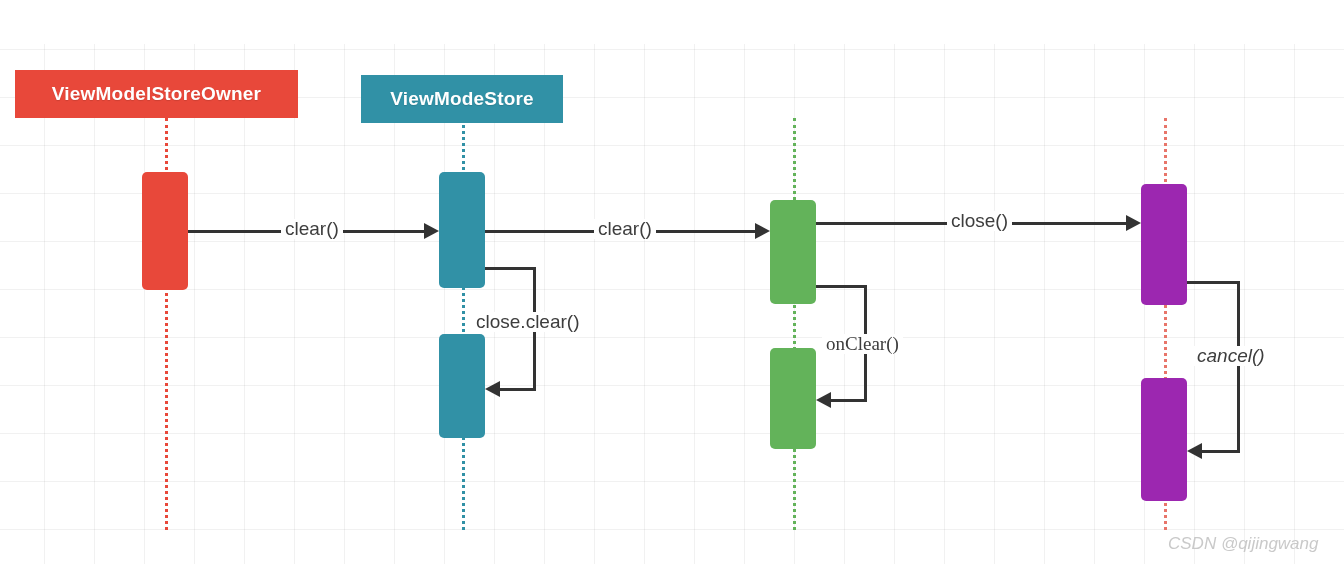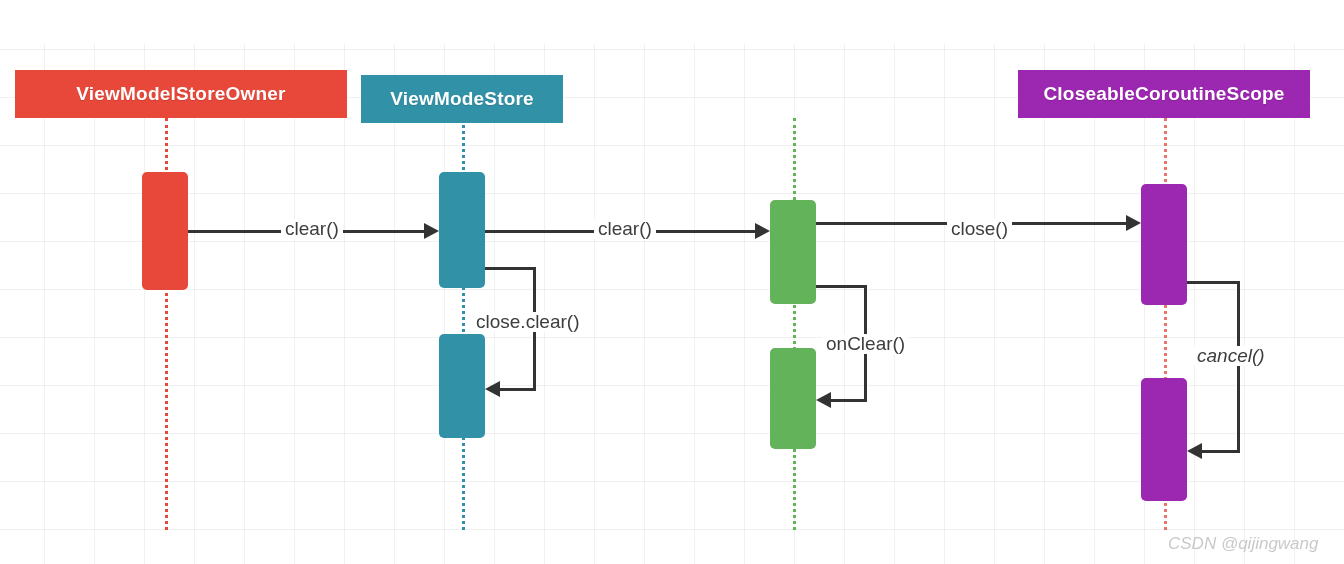--- a/index.html
+++ b/index.html
@@ -122,28 +122,25 @@
 
 <div id="canvas">
 
   <div id="topfade"></div>
 
   <div class="lifeline" style="left:165px; top:118px; height:412px; border-left-color:#e8483a;"></div>
   <div class="lifeline" style="left:462px; top:118px; height:412px; border-left-color:#3191a6;"></div>
   <div class="lifeline" style="left:793px; top:118px; height:412px; border-left-color:#63b35a;"></div>
   <div class="lifeline" style="left:1164px; top:118px; height:412px; border-left-color:#e8756a;"></div>
 
-  <div class="participant" style="left:15px; top:70px; width:332px; background:#e8483a;">
+  <div class="participant" style="left:15px; top:70px; width:283px; background:#e8483a;">
     <span>ViewModelStoreOwner</span>
   </div>
   <div class="participant" style="left:361px; top:75px; width:202px; background:#3191a6;">
     <span>ViewModeStore</span>
-  </div>
-  <div class="participant" style="left:1018px; top:70px; width:292px; background:#9c27b0;">
-    <span>CloseableCoroutineScope</span>
   </div>
 
   <div class="activation" style="left:142px; top:172px; height:118px; background:#e8483a;"></div>
 
   <div class="activation" style="left:439px; top:172px; height:116px; background:#3191a6;"></div>
   <div class="activation" style="left:439px; top:334px; height:104px; background:#3191a6;"></div>
 
   <div class="activation" style="left:770px; top:200px; height:104px; background:#63b35a;"></div>
   <div class="activation" style="left:770px; top:348px; height:101px; background:#63b35a;"></div>
 
@@ -159,37 +156,37 @@
   <div class="msg" style="left:485px; top:230px; width:285px;">
     <div class="msg-line" style="left:0; width:270px;"></div>
     <div class="arrow-right" style="left:270px;"></div>
   </div>
   <div class="msg-label" style="left:594px; top:219px;">clear()</div>
 
   <div class="msg" style="left:816px; top:222px; width:325px;">
     <div class="msg-line" style="left:0; width:310px;"></div>
     <div class="arrow-right" style="left:310px;"></div>
   </div>
-  <div class="msg-label" style="left:947px; top:211px;margin-top:8px;">close()</div>
+  <div class="msg-label" style="left:947px; top:211px;">close()</div>
 
   <div class="selfcall" style="left:485px; top:267px; width:60px; height:125px;">
     <div class="sc-top" style="top:0; width:51px;"></div>
     <div class="sc-right" style="left:48px; top:0; height:121px;"></div>
     <div class="sc-bottom" style="top:121px; left:15px; width:36px;"></div>
     <div class="arrow-left" style="left:0; top:114px;"></div>
   </div>
   <div class="msg-label" style="left:472px; top:312px;">close.clear()</div>
 
   <div class="selfcall" style="left:816px; top:285px; width:60px; height:120px;">
     <div class="sc-top" style="top:0; width:51px;"></div>
     <div class="sc-right" style="left:48px; top:0; height:114px;"></div>
     <div class="sc-bottom" style="top:114px; left:15px; width:36px;"></div>
     <div class="arrow-left" style="left:0; top:107px;"></div>
   </div>
-  <div class="msg-label" style="left:822px; top:334px;">onClear()</div>
+  <div class="msg-label" style="left:822px; top:334px;font-family:Liberation Serif, serif;">onClear()</div>
 
   <div class="selfcall" style="left:1187px; top:281px; width:65px; height:175px;">
     <div class="sc-top" style="top:0; width:53px;"></div>
     <div class="sc-right" style="left:50px; top:0; height:169px;"></div>
     <div class="sc-bottom" style="top:169px; left:15px; width:38px;"></div>
     <div class="arrow-left" style="left:0; top:162px;"></div>
   </div>
   <div class="msg-label" style="left:1193px; top:346px;font-style:italic;">cancel()</div>
 
   <div class="watermark" style="left:1168px; top:534px;">CSDN @qijingwang</div>

